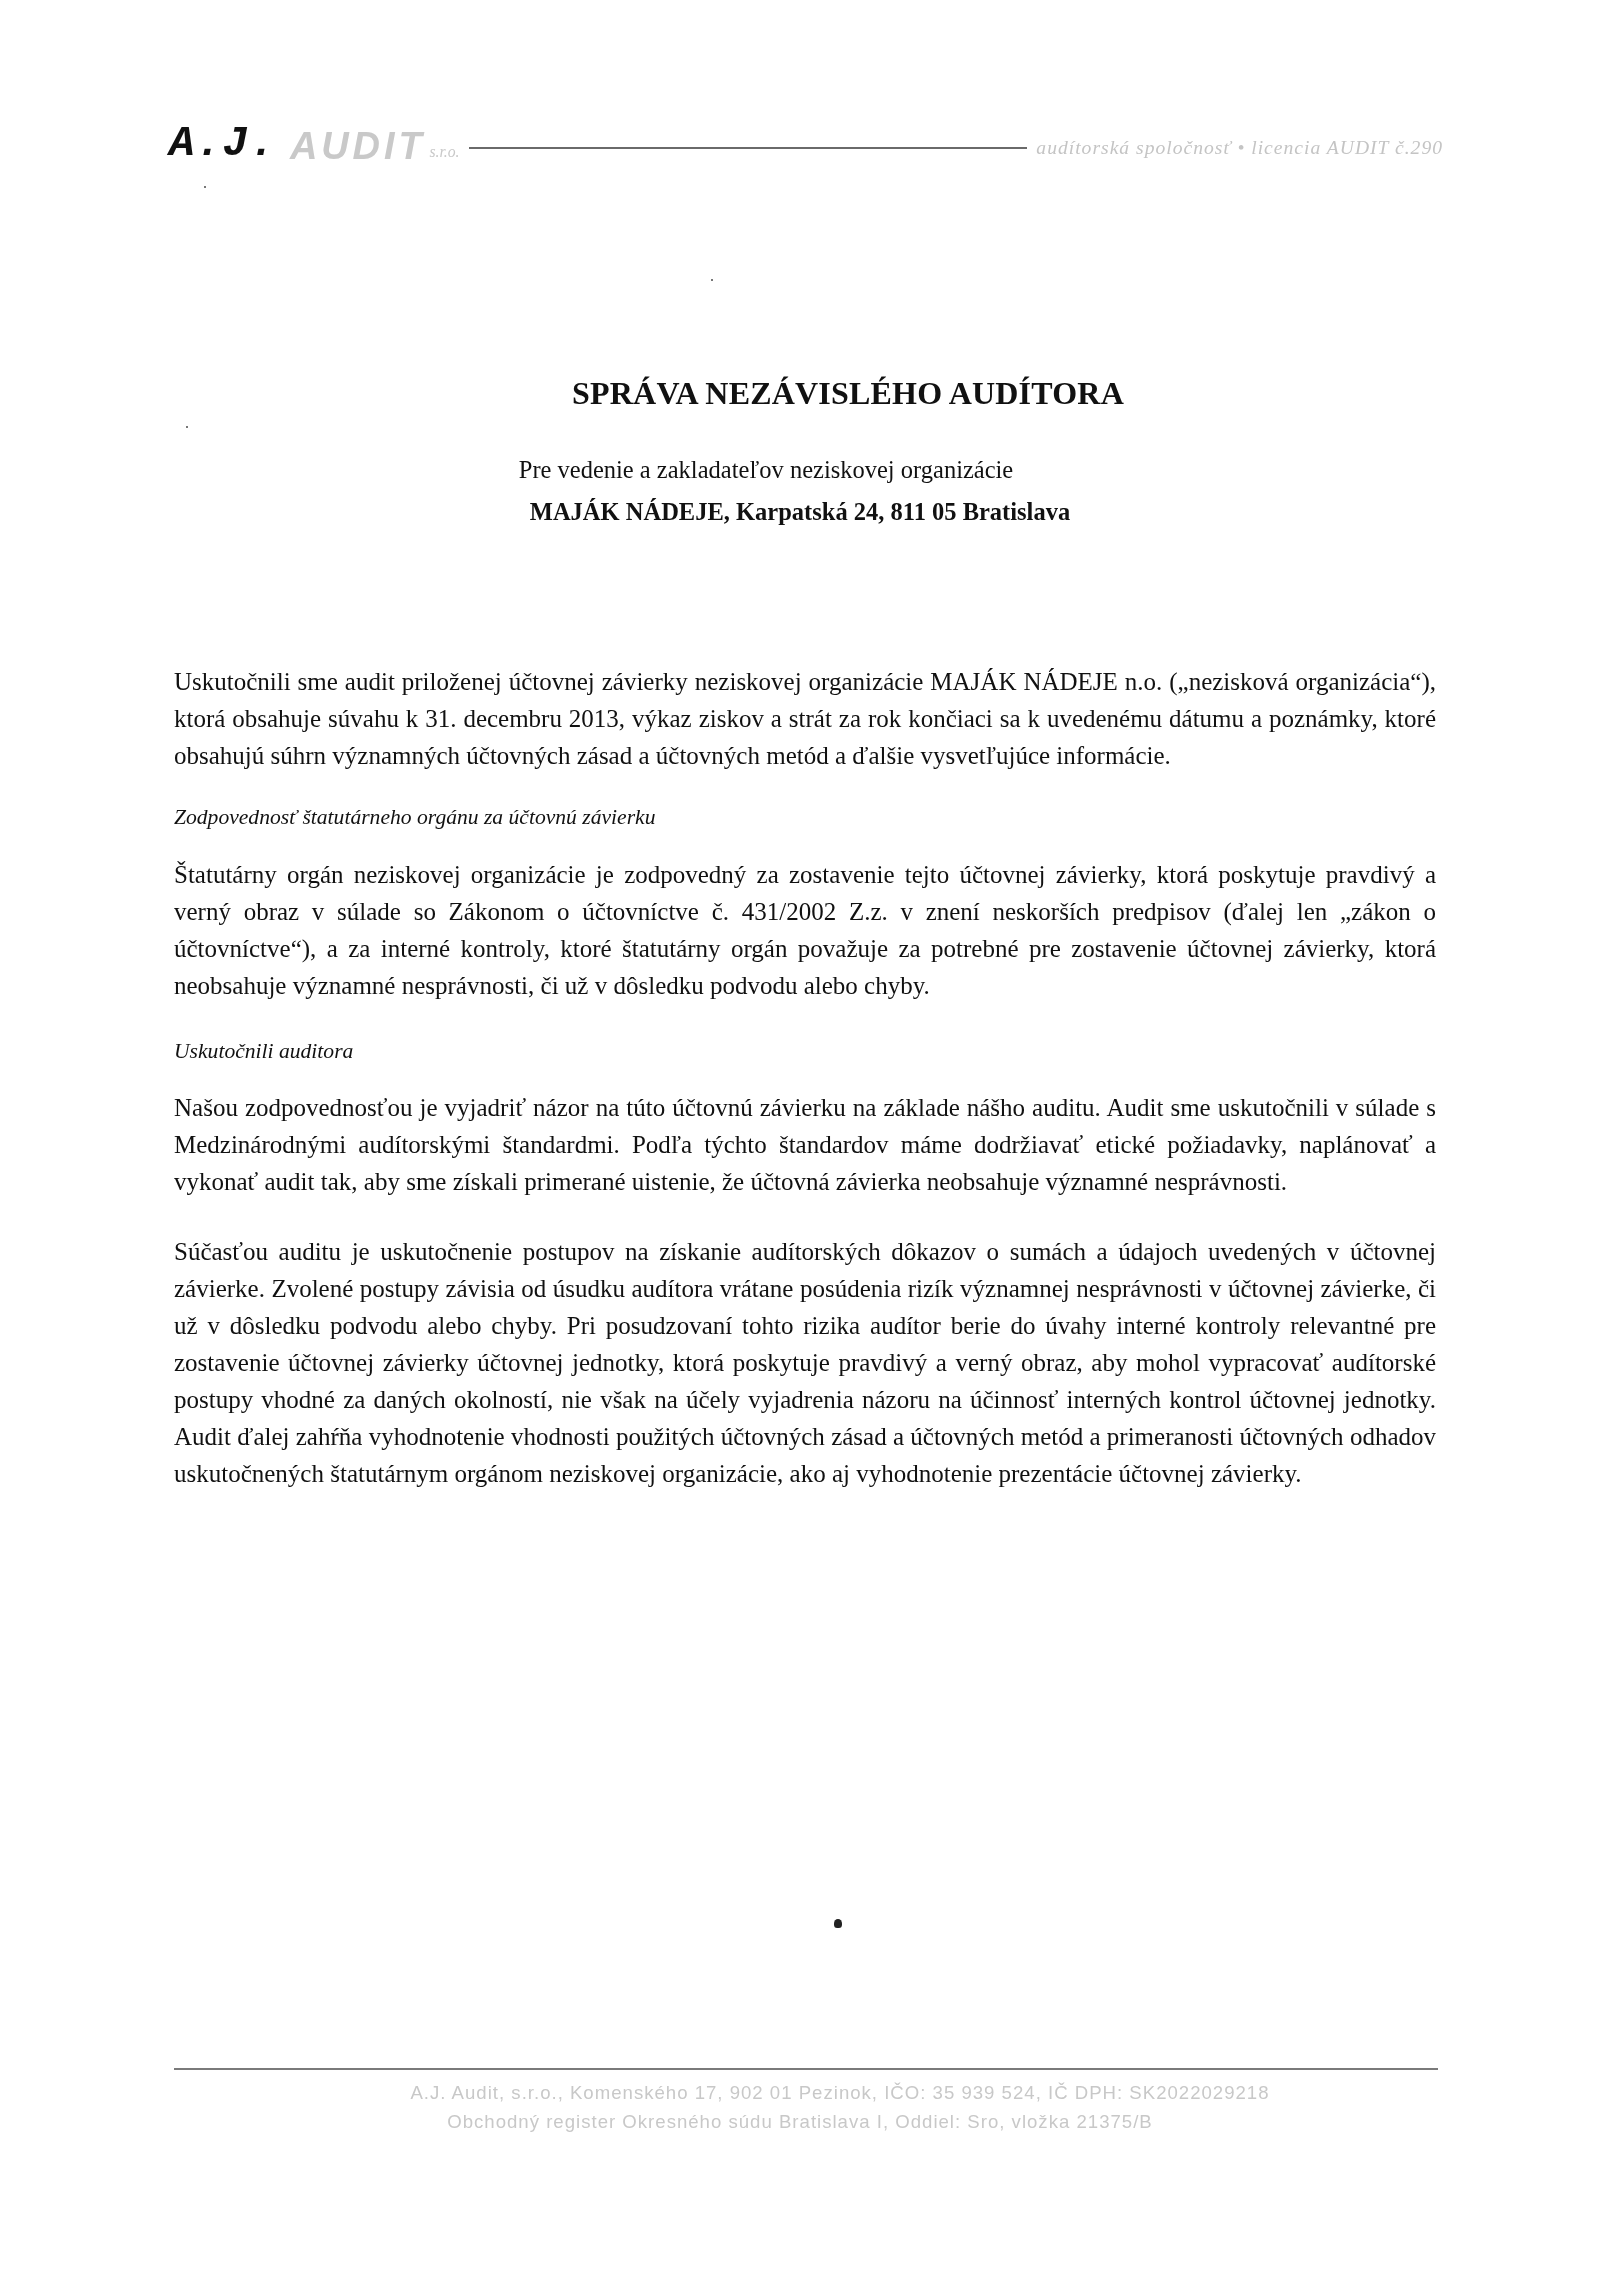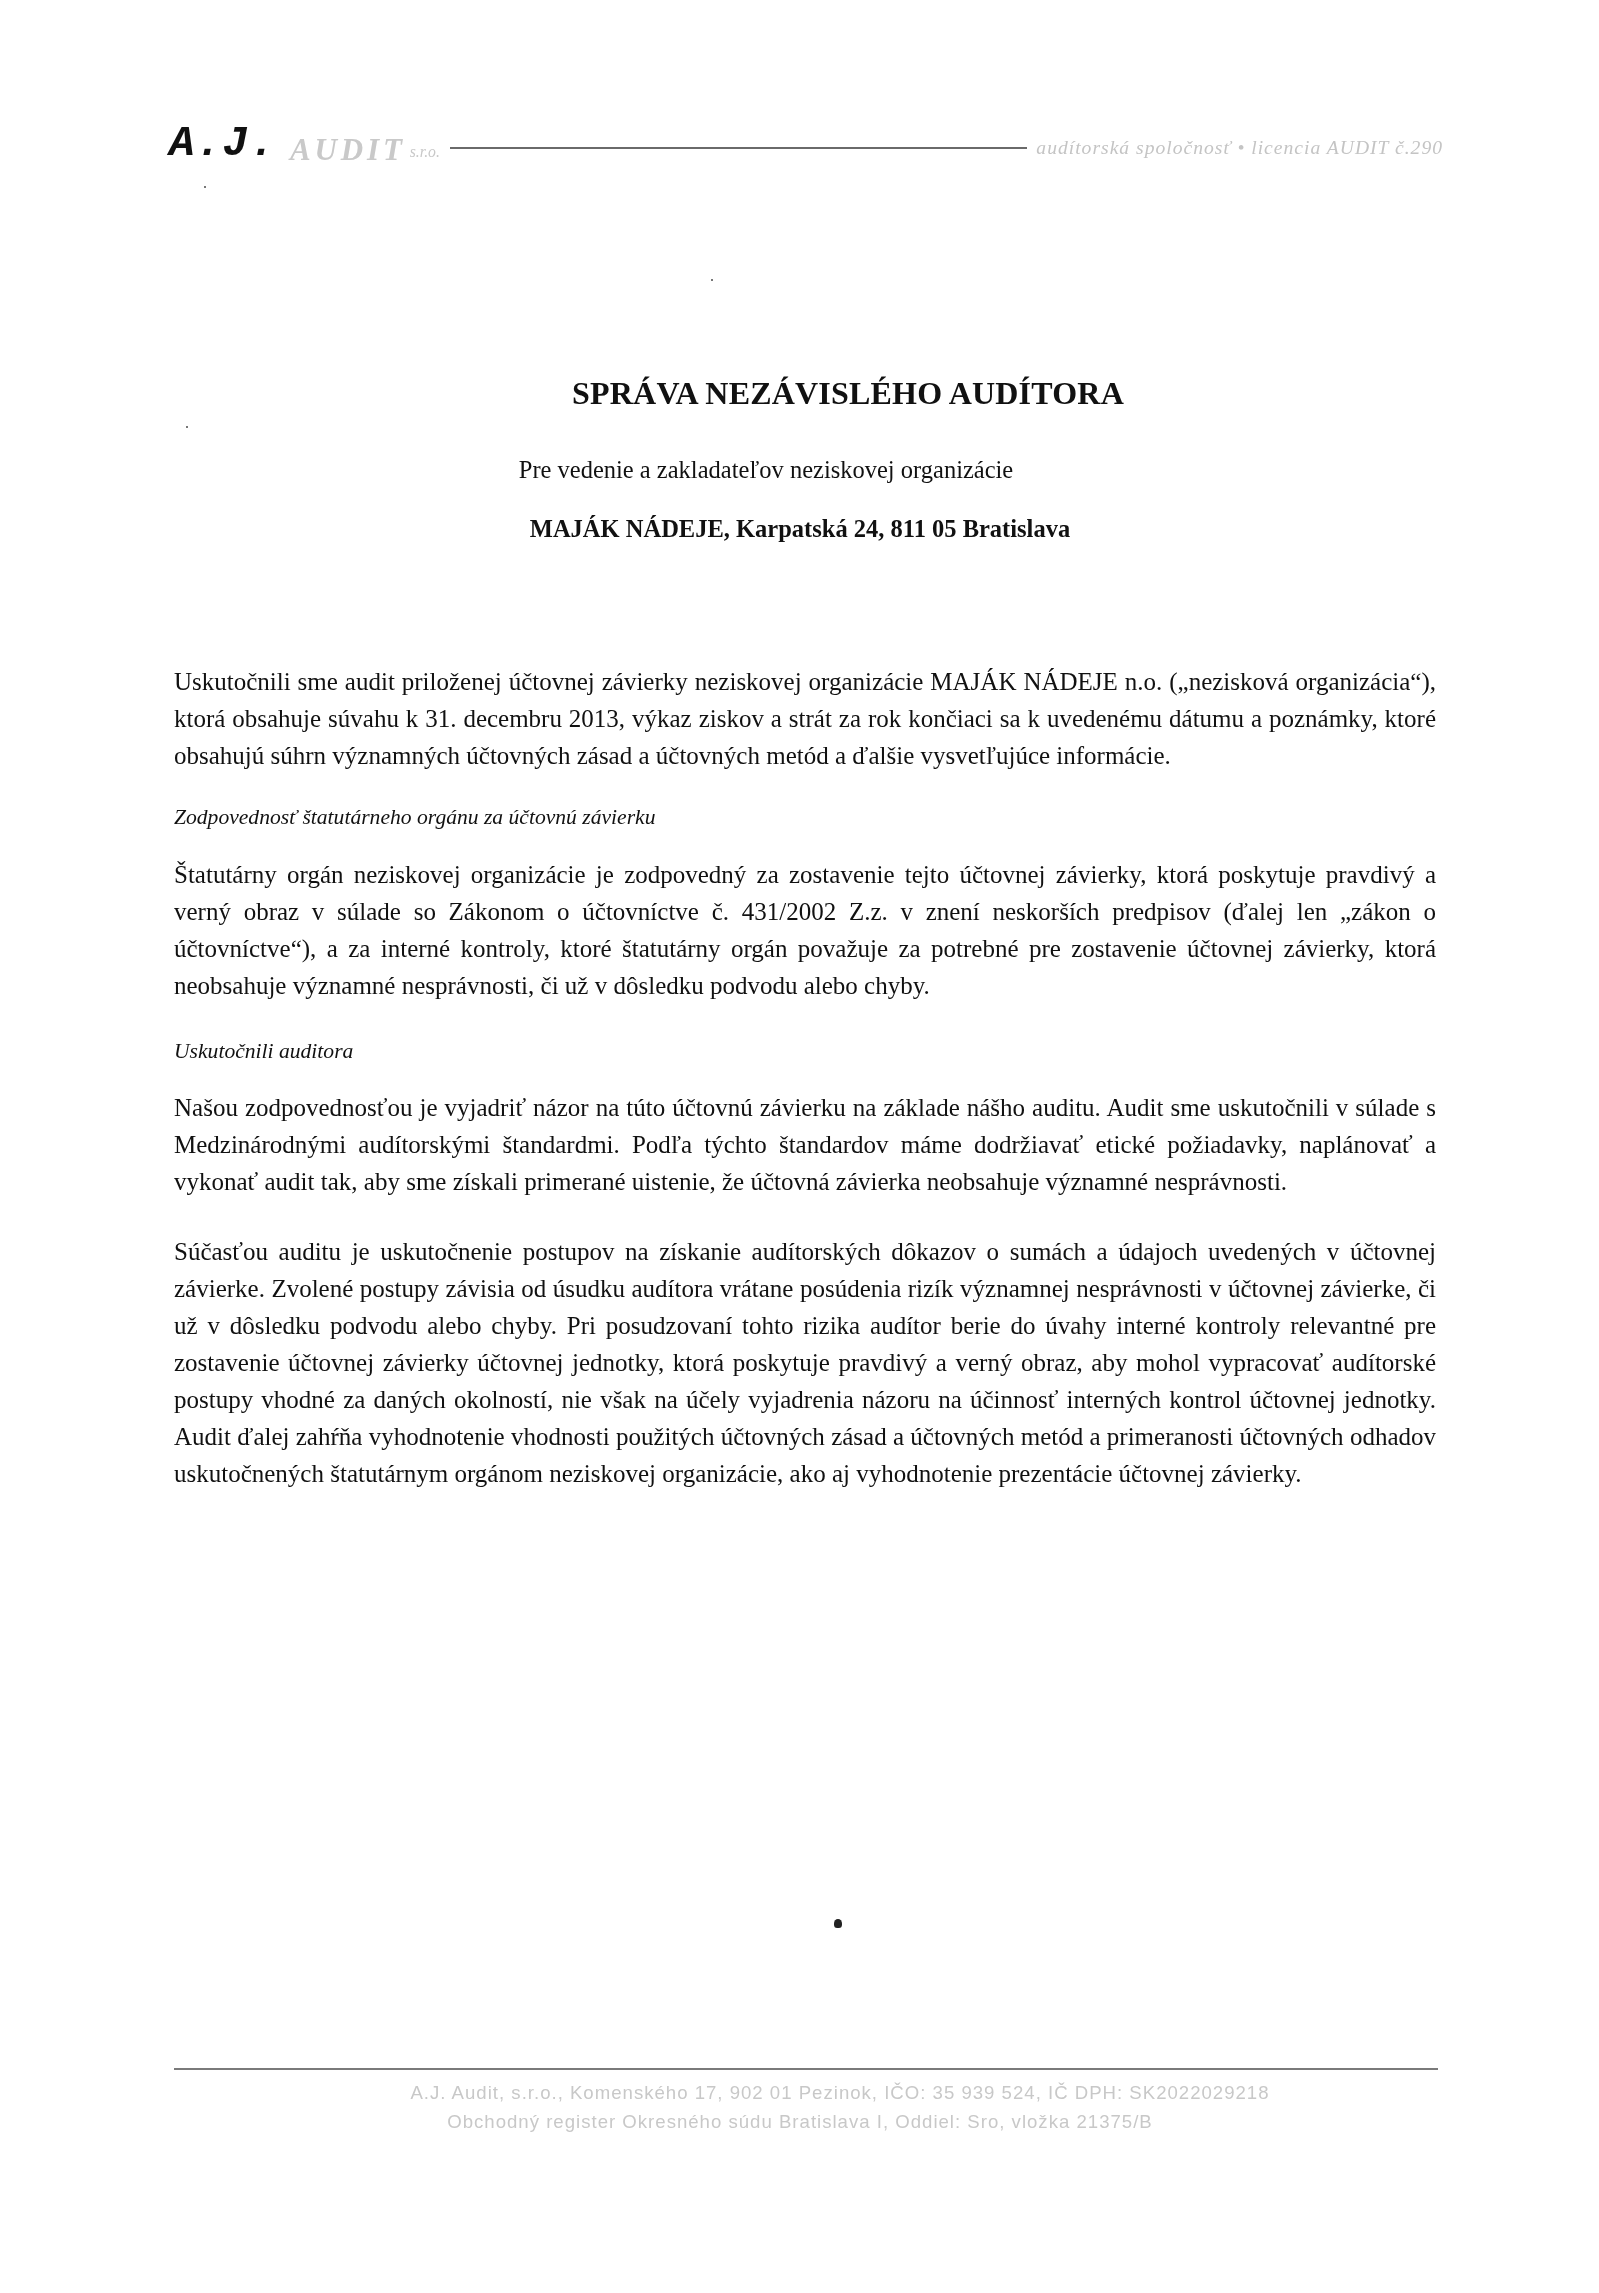--- a/index.html
+++ b/index.html
@@ -16,22 +16,22 @@
     
     .letterhead {
       position: absolute; left: 169px; top: 116px; width: 1274px; height: 49px;
       display: flex; align-items: flex-end;
     }
     .logo-aj {
       font-family: Liberation Mono, monospace; font-style: italic; font-weight: bold;
       font-size: 43px; color: #111; letter-spacing: 1px; line-height: 1;
     }
     .logo-audit {
-      font-family: Liberation Serif, serif; font-style: italic; font-weight: bold;
-      font-size: 31px; color: #c9c9c9; letter-spacing: 3.9px; margin-left: 13.7px; line-height: 1;
+      font-family: Liberation Sans, sans-serif; font-style: italic; font-weight: bold;
+      font-size: 38px; color: #c9c9c9; letter-spacing: 3.9px; margin-left: 13.7px; line-height: 1;
     }
     .logo-sro {
       font-family: "Liberation Serif", serif; font-style: italic;
       font-size: 15.7px; color: #c9c9c9; margin-left: 3.9px; margin-bottom: 3.9px;
     }
     .header-rule {
       flex: 1; height: 0; border-top: 2px solid #6a6a6a; margin: 0 9.8px 15.7px 9.8px;
     }
     .header-tagline {
       font-family: "Liberation Serif", serif; font-style: italic;
@@ -42,21 +42,21 @@
     .title {
       position: absolute; left: 0; width: 1600px; top: 375px; text-align: center;
       font-weight: bold; font-size: 32px; letter-spacing: 0.2px; padding-left: 48px;
     }
     .subtitle {
       position: absolute; left: 0; width: 1532px; top: 456px; text-align: center;
       font-size: 24.5px;
     }
     .addressee {
       position: absolute; left: 0; width: 1600px; top: 498px; text-align: center;
-      font-size: 24.5px; font-weight: bold; margin-top: 17px;
+      font-size: 24.5px; font-weight: bold;
     }
 
     
     .body {
       position: absolute; left: 174px; width: 1262px; top: 663px;
       font-size: 25px; line-height: 37px; text-align: justify;
     }
     .body p { margin: 0; }
     .para-intro { margin-bottom: 29px !important; }
     .section-heading {

